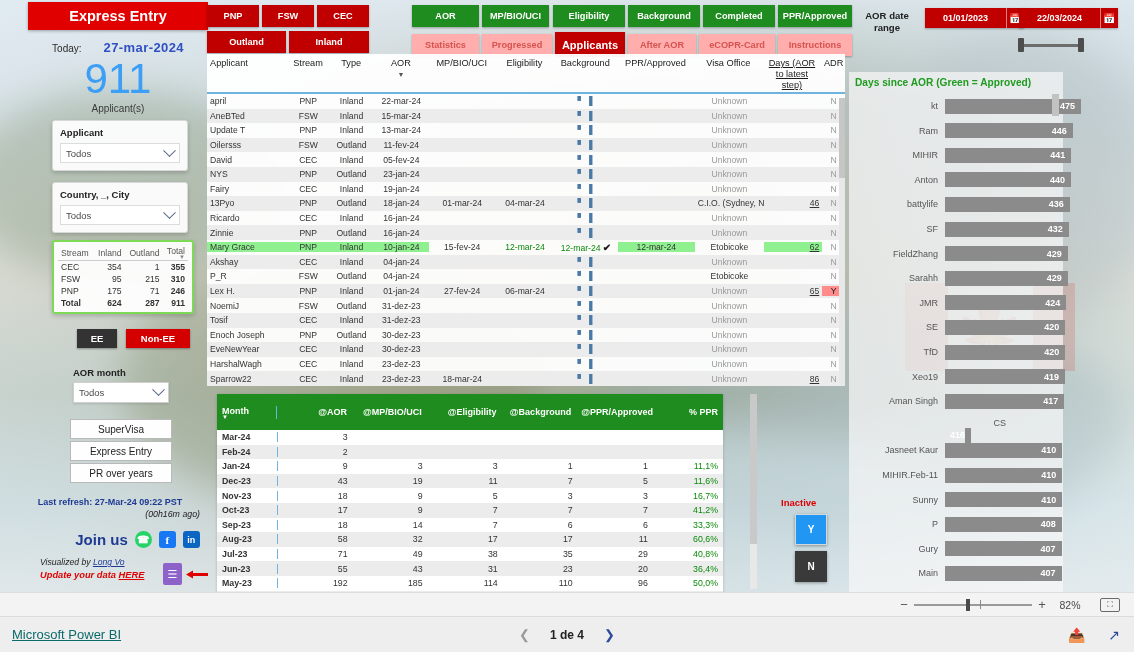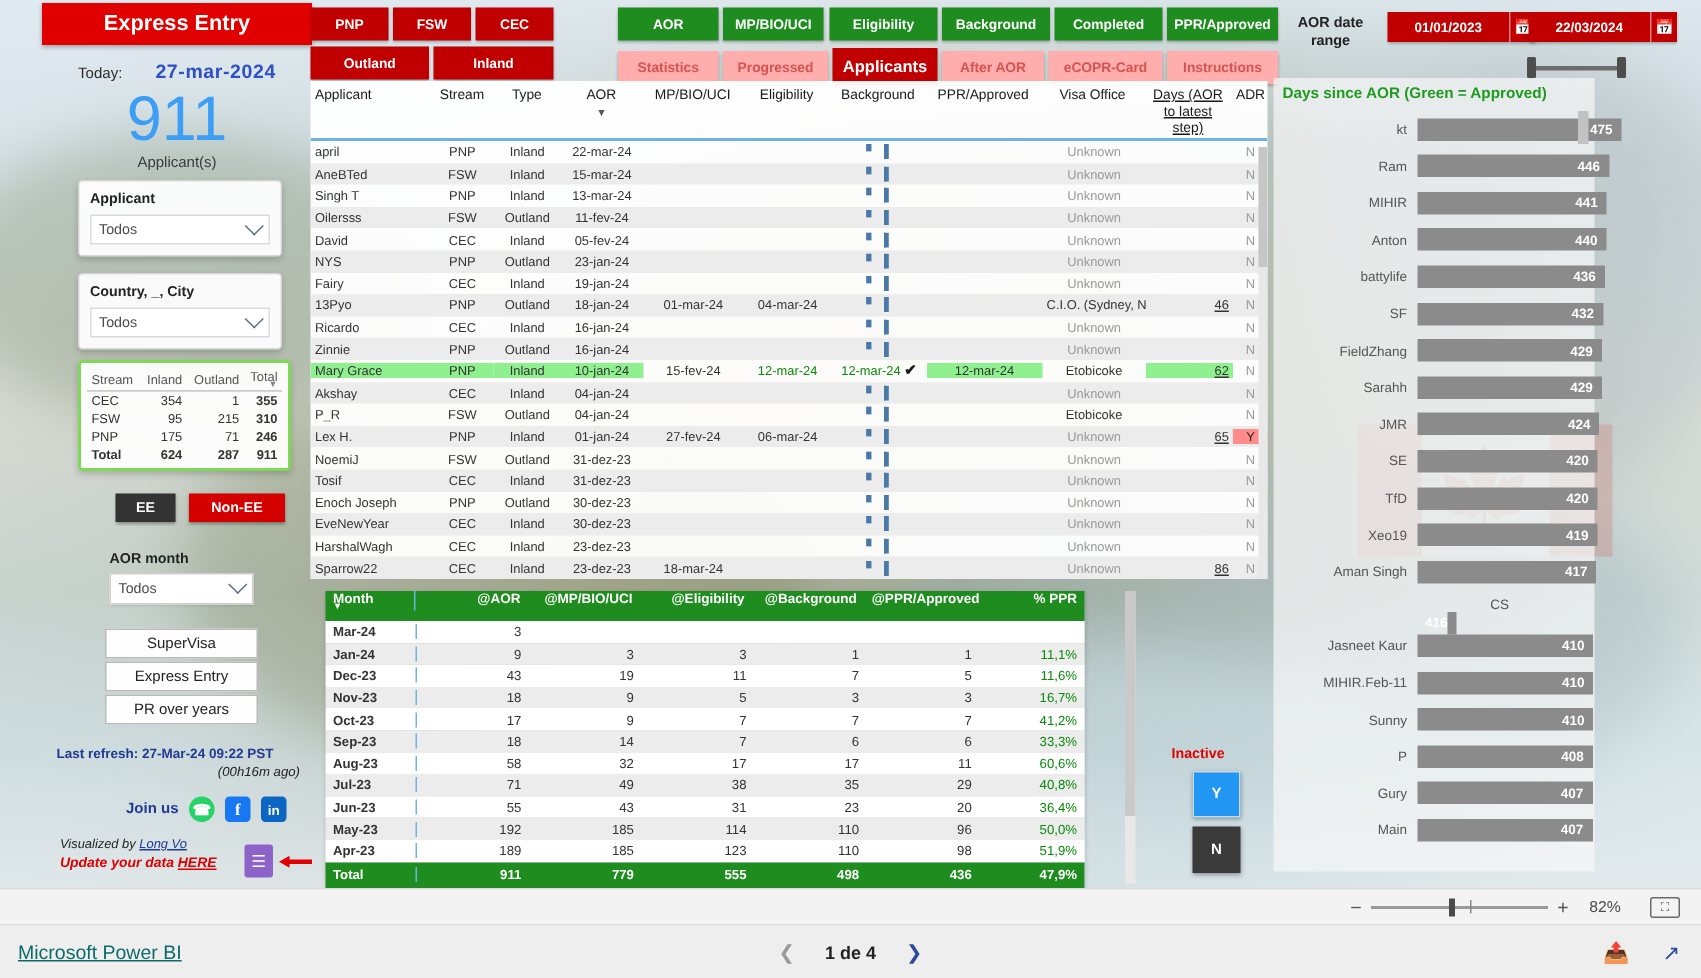--- a/index.html
+++ b/index.html
@@ -124,21 +124,21 @@
     font-size:9px; font-weight:bold; color:#1f3a93;
   }
   .refresh-ago {
     position:absolute; left:20px; top:509px; width:180px; text-align:right;
     font-size:8.8px; font-style:italic; color:#222;
   }
   .joinus {
     position:absolute; left:28px; top:531px; width:175px;
     display:flex; align-items:center; justify-content:center; gap:7px;
   }
-  .joinus .jtxt { color:#1f3a93; font-weight:bold; font-size:10px;margin-left:44px; }
+  .joinus .jtxt { color:#1f3a93; font-weight:bold; font-size:15px;margin-left:44px; }
   .soc { width:17px; height:17px; border-radius:3px; display:flex; align-items:center;
          justify-content:center; color:#fff; font-size:11px; font-weight:bold; }
   .soc-wa { background:#25d366; border-radius:50%; font-size:10px;}
   .soc-fb { background:#1877f2; font-family:"Liberation Serif",serif; }
   .soc-li { background:#0a66c2; font-size:9px; }
   .visby {
     position:absolute; left:40px; top:557px; font-size:8.6px; font-style:italic; color:#222;
   }
   .visby u { color:#1f3a93; }
   .updline {
@@ -201,22 +201,22 @@
     position:absolute; right:0; top:44px; width:6px; height:288px; background:#e8e8e8;
   }
   .mt-scroll i { display:block; width:6px; height:80px; background:#c6c6c6; }
 
   
   .monthtable {
     position:absolute; left:217px; top:394px; width:506px;
     font-size:8.8px; color:#333; box-shadow:0 1px 3px rgba(0,0,0,.2);
   }
   .monthtable .mh {
-    display:flex; background:#1e8c1e; color:#fff; font-weight:bold; height:20px;
-    align-items:flex-start; font-size:9px;
+    display:flex; background:#1e8c1e; color:#fff; font-weight:bold; height:36px;
+    align-items:center; font-size:9px;
   }
   .monthtable .mh div { padding:0 5px; }
   .monthtable .mr { display:flex; height:14.6px; align-items:center; background:#fff; }
   .monthtable .mr:nth-child(even) { background:#ececec; }
   .monthtable .mr div { padding:0 5px; }
   .monthtable .mt-total { display:flex; height:17px; align-items:center; background:#1e8c1e;
                           color:#fff; font-weight:bold; }
   .monthtable .mt-total div { padding:0 5px; }
   .m-c0 { width:62px; font-weight:bold; border-right:1px solid #6fb3e0; }
   .m-c1, .m-c2, .m-c3, .m-c4, .m-c5 { width:77px; text-align:right; }
@@ -247,21 +247,21 @@
     width:18px; height:20px; background:#c00000; border-left:1px solid #e08080;
     display:flex; align-items:center; justify-content:center; font-size:10px;
   }
   #date-from { left:925px; top:8px; }
   #date-to   { left:1019px; top:8px; }
   .rangeslider { position:absolute; left:1018px; top:38px; width:66px; height:14px; }
   .rangeslider .track { position:absolute; left:4px; top:6px; width:58px; height:3px; background:#6d6d6d; }
   .rangeslider .knob { position:absolute; top:0px; width:6px; height:14px; background:#4d4d4d; border-radius:1px;}
 
   .barpanel {
-    position:absolute; left:849px; top:52px; width:214px; height:529px;
+    position:absolute; left:849px; top:72px; width:214px; height:529px;
     background:rgba(246,246,246,.72);
   }
   .barpanel-title {
     position:absolute; left:6px; top:5px; font-size:10.2px; font-weight:bold; color:#1f9b1f;
   }
   .bar-row { position:absolute; left:0; width:232px; height:16px; display:flex; align-items:center; }
   .bar-lbl { width:96px; text-align:right; font-size:9px; color:#555; padding-right:7px; }
   .bar-track { flex:1; height:15px; position:relative; }
   .bar-fill {
     position:absolute; left:0; top:0; height:15px; background:#8b8b8b;
@@ -478,21 +478,21 @@
             <div class="c-aor">15-mar-24</div>
             <div class="c-mp"></div>
             <div class="c-elig"></div>
             <div class="c-bg"><span class="bars-ico">▘▕▌</span></div>
             <div class="c-ppr"></div>
             <div class="c-vo" style="">Unknown</div>
             <div class="c-days"></div>
             <div class="c-adr">N</div>
           </div>
           <div class="mt-row">
-            <div class="c-app">Singh T</div>
+            <div class="c-app">Update T</div>
             <div class="c-str">PNP</div>
             <div class="c-typ">Inland</div>
             <div class="c-aor">13-mar-24</div>
             <div class="c-mp"></div>
             <div class="c-elig"></div>
             <div class="c-bg"><span class="bars-ico">▘▕▌</span></div>
             <div class="c-ppr"></div>
             <div class="c-vo" style="">Unknown</div>
             <div class="c-days"></div>
             <div class="c-adr">N</div>
@@ -746,20 +746,29 @@
           <div class="mr">
             <div class="m-c0">Mar-24</div>
             <div class="m-c1">3</div>
             <div class="m-c2"></div>
             <div class="m-c3"></div>
             <div class="m-c4"></div>
             <div class="m-c5"></div>
             <div class="m-c6 txt-green"></div>
           </div>
           <div class="mr">
+            <div class="m-c0">Feb-24</div>
+            <div class="m-c1">2</div>
+            <div class="m-c2"></div>
+            <div class="m-c3"></div>
+            <div class="m-c4"></div>
+            <div class="m-c5"></div>
+            <div class="m-c6 txt-green"></div>
+          </div>
+          <div class="mr">
             <div class="m-c0">Jan-24</div>
             <div class="m-c1">9</div>
             <div class="m-c2">3</div>
             <div class="m-c3">3</div>
             <div class="m-c4">1</div>
             <div class="m-c5">1</div>
             <div class="m-c6 txt-green">11,1%</div>
           </div>
           <div class="mr">
             <div class="m-c0">Dec-23</div>

